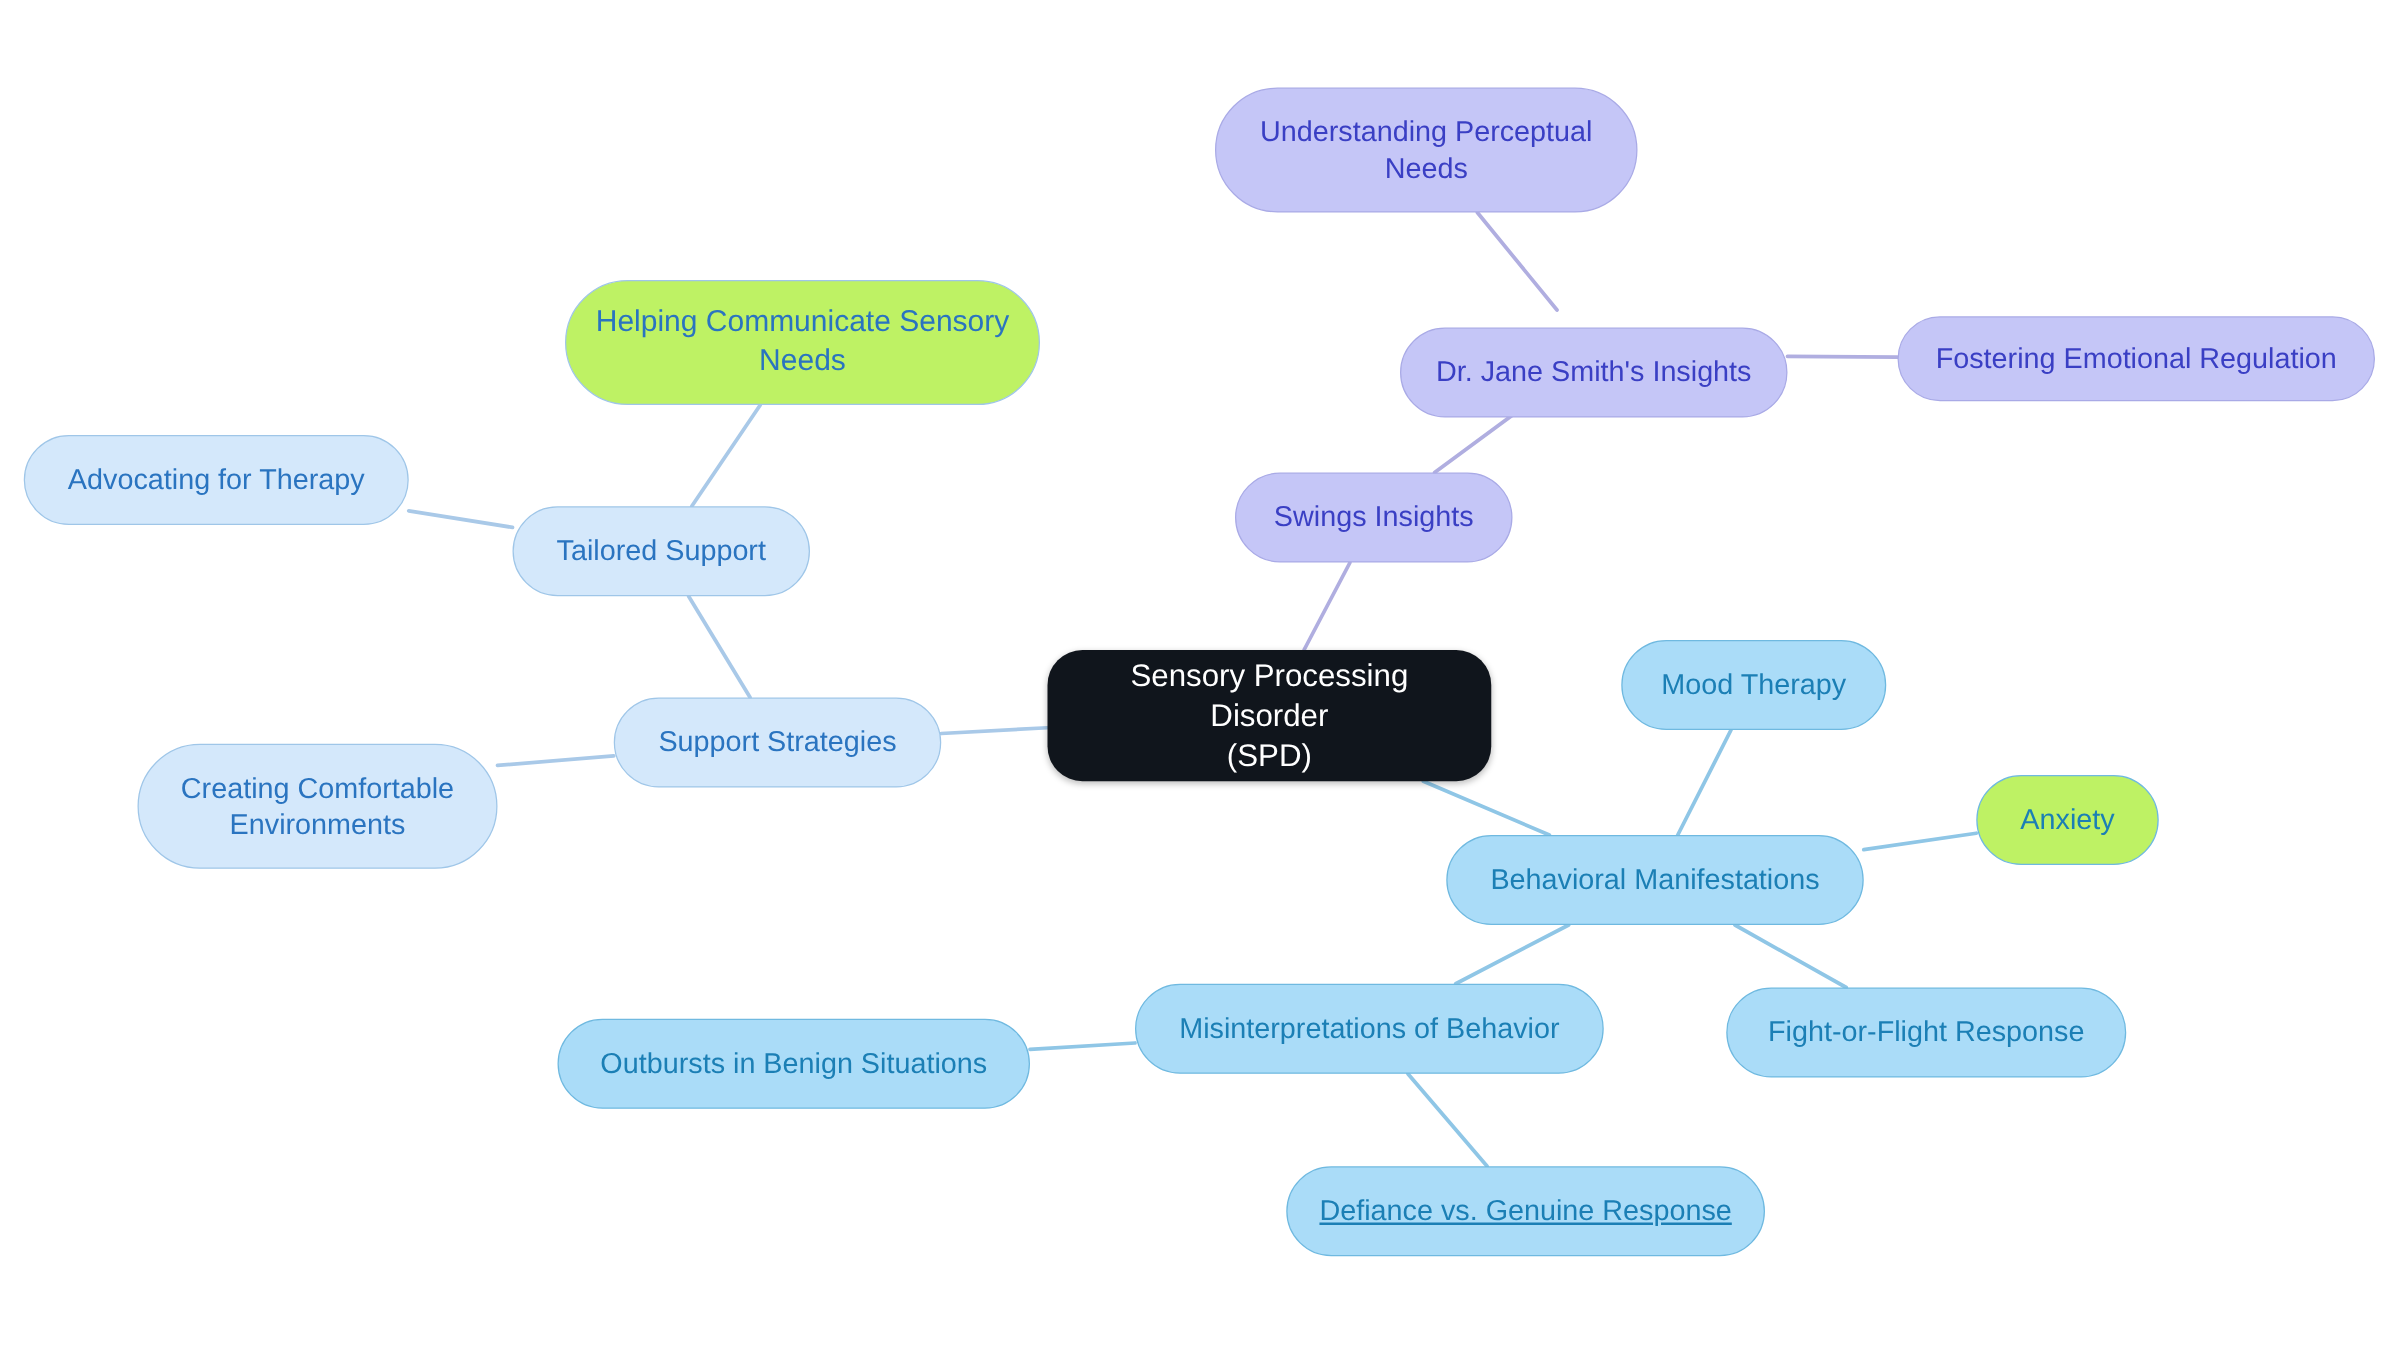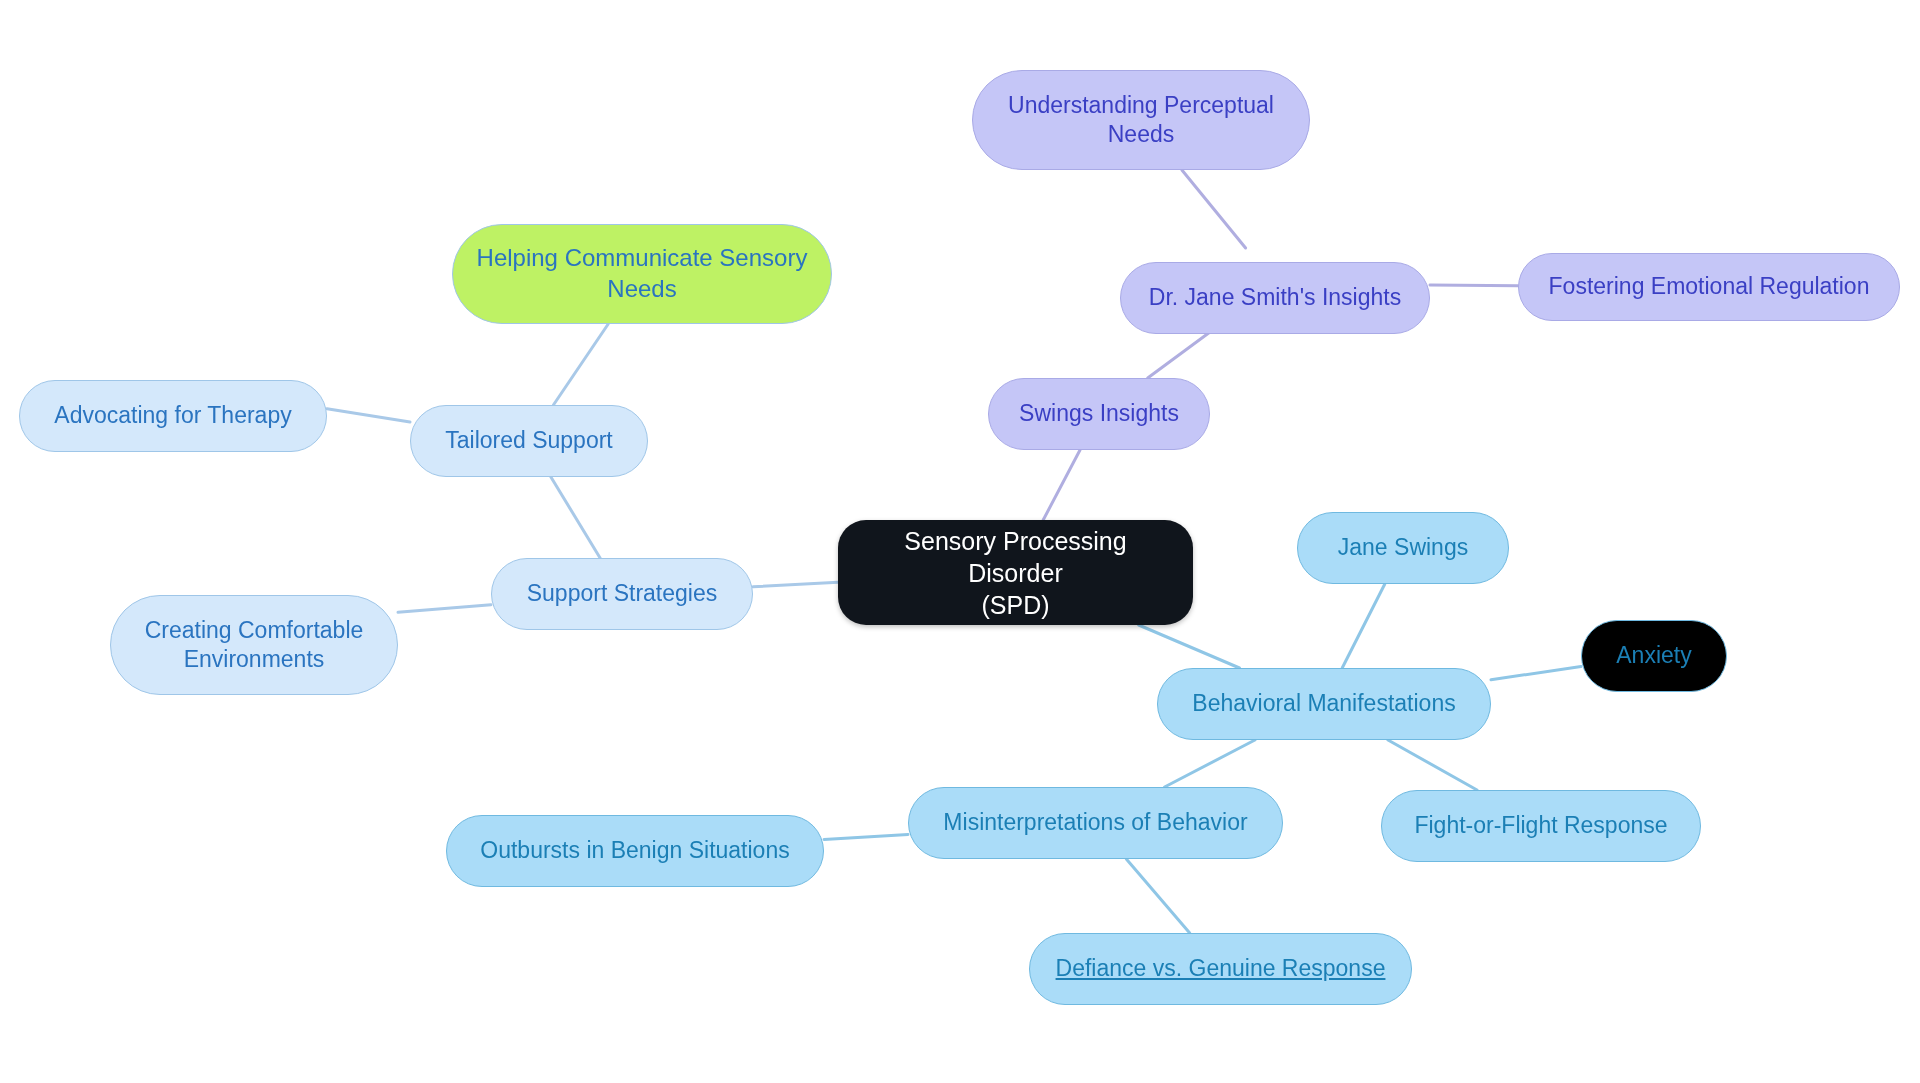--- a/index.html
+++ b/index.html
@@ -69,26 +69,26 @@
   <div id="node-layer">
       <div class="node root" style="left: 838px; top: 520px; width: 355px; height: 105px; font-size: 25px; background: rgb(16, 21, 28); color: rgb(255, 255, 255);">Sensory Processing Disorder
 (SPD)</div>
       <div class="node" style="left: 972px; top: 70px; width: 338px; height: 100px; font-size: 23px; background: rgb(197, 198, 247); border-color: rgb(169, 170, 230); color: rgb(58, 63, 196);">Understanding Perceptual
 Needs</div>
       <div class="node" style="left: 1120px; top: 262px; width: 310px; height: 72px; font-size: 23px; background: rgb(197, 198, 247); border-color: rgb(169, 170, 230); color: rgb(58, 63, 196);">Dr. Jane Smith's Insights</div>
       <div class="node" style="left: 1518px; top: 253px; width: 382px; height: 68px; font-size: 23px; background: rgb(197, 198, 247); border-color: rgb(169, 170, 230); color: rgb(58, 63, 196);">Fostering Emotional Regulation</div>
       <div class="node" style="left: 988px; top: 378px; width: 222px; height: 72px; font-size: 23px; background: rgb(197, 198, 247); border-color: rgb(169, 170, 230); color: rgb(58, 63, 196);">Swings Insights</div>
       <div class="node" style="left: 452px; top: 224px; width: 380px; height: 100px; font-size: 24px; background: #bef264; border-color: rgb(159, 198, 232); color: rgb(42, 116, 192);">Helping Communicate Sensory
 Needs</div>
-      <div class="node" style="left: 19px; top: 348px; width: 308px; height: 72px; font-size: 23px; background: rgb(212, 232, 251); border-color: rgb(159, 198, 232); color: rgb(42, 116, 192); margin-top: 32px;">Advocating for Therapy</div>
+      <div class="node" style="left: 19px; top: 348px; width: 308px; height: 72px; font-size: 23px; background: rgb(212, 232, 251); border-color: rgb(159, 198, 232); color: rgb(42, 116, 192);">Advocating for Therapy</div>
       <div class="node" style="left: 410px; top: 405px; width: 238px; height: 72px; font-size: 23px; background: rgb(212, 232, 251); border-color: rgb(159, 198, 232); color: rgb(42, 116, 192);">Tailored Support</div>
       <div class="node" style="left: 491px; top: 558px; width: 262px; height: 72px; font-size: 23px; background: rgb(212, 232, 251); border-color: rgb(159, 198, 232); color: rgb(42, 116, 192);">Support Strategies</div>
       <div class="node" style="left: 110px; top: 574px; width: 288px; height: 100px; font-size: 23px; background: rgb(212, 232, 251); border-color: rgb(159, 198, 232); color: rgb(42, 116, 192); margin-top: 21px;">Creating Comfortable
 Environments</div>
-      <div class="node" style="left: 1297px; top: 512px; width: 212px; height: 72px; font-size: 23px; background: rgb(170, 220, 248); border-color: rgb(111, 185, 224); color: rgb(27, 127, 181);">Jane Swings</div>
-      <div class="node" style="left: 1581px; top: 620px; width: 146px; height: 72px; font-size: 23px; background: #000000; border-color: rgb(111, 185, 224); color: rgb(27, 127, 181);">Anxiety</div>
+      <div class="node" style="left: 1297px; top: 512px; width: 212px; height: 72px; font-size: 23px; background: rgb(170, 220, 248); border-color: rgb(111, 185, 224); color: rgb(27, 127, 181);">Mood Therapy</div>
+      <div class="node" style="left: 1581px; top: 620px; width: 146px; height: 72px; font-size: 23px; background: #bef264; border-color: rgb(111, 185, 224); color: rgb(27, 127, 181);">Anxiety</div>
       <div class="node" style="left: 1157px; top: 668px; width: 334px; height: 72px; font-size: 23px; background: rgb(170, 220, 248); border-color: rgb(111, 185, 224); color: rgb(27, 127, 181);">Behavioral Manifestations</div>
       <div class="node" style="left: 1381px; top: 790px; width: 320px; height: 72px; font-size: 23px; background: rgb(170, 220, 248); border-color: rgb(111, 185, 224); color: rgb(27, 127, 181);">Fight-or-Flight Response</div>
       <div class="node" style="left: 908px; top: 787px; width: 375px; height: 72px; font-size: 23px; background: rgb(170, 220, 248); border-color: rgb(111, 185, 224); color: rgb(27, 127, 181);">Misinterpretations of Behavior</div>
       <div class="node" style="left: 446px; top: 815px; width: 378px; height: 72px; font-size: 23px; background: rgb(170, 220, 248); border-color: rgb(111, 185, 224); color: rgb(27, 127, 181);">Outbursts in Benign Situations</div>
       <div class="node" style="left: 1029px; top: 933px; width: 383px; height: 72px; font-size: 23px; background: rgb(170, 220, 248); border-color: rgb(111, 185, 224); color: rgb(27, 127, 181); text-decoration: underline;">Defiance vs. Genuine Response</div>
     </div>
 </div>
 
 </body></html>

